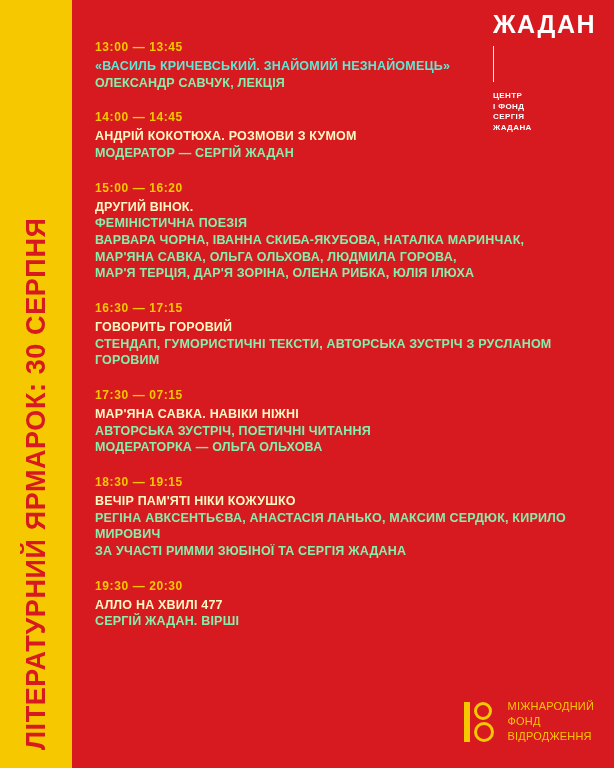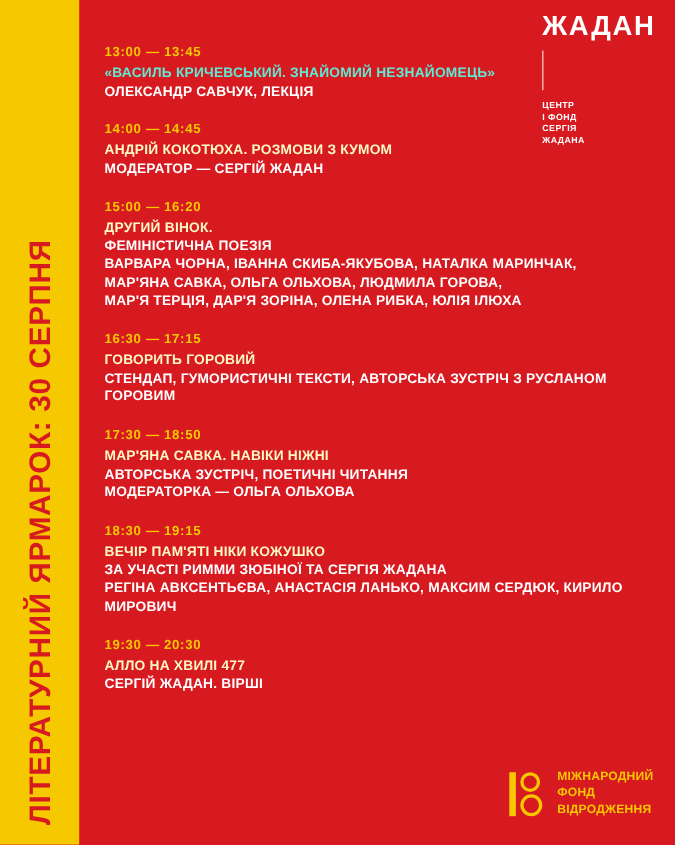--- a/index.html
+++ b/index.html
@@ -111,21 +111,21 @@
     font-size: 12.5px;
     font-weight: bold;
     letter-spacing: 0.2px;
     line-height: 1.32;
     text-transform: uppercase;
   }
   .event-title.white {
     color: #5eead4;
   }
   .event-line {
-    color: #ffffff;
+    color: #86efac;
     font-size: 12.5px;
     font-weight: bold;
     letter-spacing: 0.2px;
     line-height: 1.34;
     text-transform: uppercase;
   }
   
   .footer-logo {
     position: absolute;
     right: 20px;
@@ -163,21 +163,21 @@
     top: 22px;
     width: 20px;
     height: 20px;
     border: 3px solid #f5c800;
     border-radius: 50%;
     box-sizing: border-box;
   }
   .footer-text {
     color: #f5c800;
     font-size: 11px;
-    font-weight: bold;
+    font-weight: normal;
     line-height: 1.35;
     letter-spacing: 0.2px;
   }
 </style>
 </head>
 <body>
 
 <div class="page">
 
   <div class="side-band">
@@ -220,31 +220,31 @@
       <div class="event-line">МАР'Я ТЕРЦІЯ, ДАР'Я ЗОРІНА, ОЛЕНА РИБКА, ЮЛІЯ ІЛЮХА</div>
     </div>
 
     <div class="event">
       <div class="event-time">16:30 — 17:15</div>
       <div class="event-title">ГОВОРИТЬ ГОРОВИЙ</div>
       <div class="event-line">СТЕНДАП, ГУМОРИСТИЧНІ ТЕКСТИ, АВТОРСЬКА ЗУСТРІЧ З РУСЛАНОМ ГОРОВИМ</div>
     </div>
 
     <div class="event">
-      <div class="event-time">17:30 — 18:50</div>
+      <div class="event-time">17:30 — 07:15</div>
       <div class="event-title">МАР'ЯНА САВКА. НАВІКИ НІЖНІ</div>
       <div class="event-line">АВТОРСЬКА ЗУСТРІЧ, ПОЕТИЧНІ ЧИТАННЯ</div>
       <div class="event-line">МОДЕРАТОРКА — ОЛЬГА ОЛЬХОВА</div>
     </div>
 
     <div class="event">
       <div class="event-time">18:30 — 19:15</div>
       <div class="event-title">ВЕЧІР ПАМ'ЯТІ НІКИ КОЖУШКО</div>
+      <div class="event-line">РЕГІНА АВКСЕНТЬЄВА, АНАСТАСІЯ ЛАНЬКО, МАКСИМ СЕРДЮК, КИРИЛО МИРОВИЧ</div>
       <div class="event-line">ЗА УЧАСТІ РИММИ ЗЮБІНОЇ ТА СЕРГІЯ ЖАДАНА</div>
-      <div class="event-line">РЕГІНА АВКСЕНТЬЄВА, АНАСТАСІЯ ЛАНЬКО, МАКСИМ СЕРДЮК, КИРИЛО МИРОВИЧ</div>
     </div>
 
     <div class="event">
       <div class="event-time">19:30 — 20:30</div>
       <div class="event-title">АЛЛО НА ХВИЛІ 477</div>
       <div class="event-line">СЕРГІЙ ЖАДАН. ВІРШІ</div>
     </div>
 
   </div>
 

